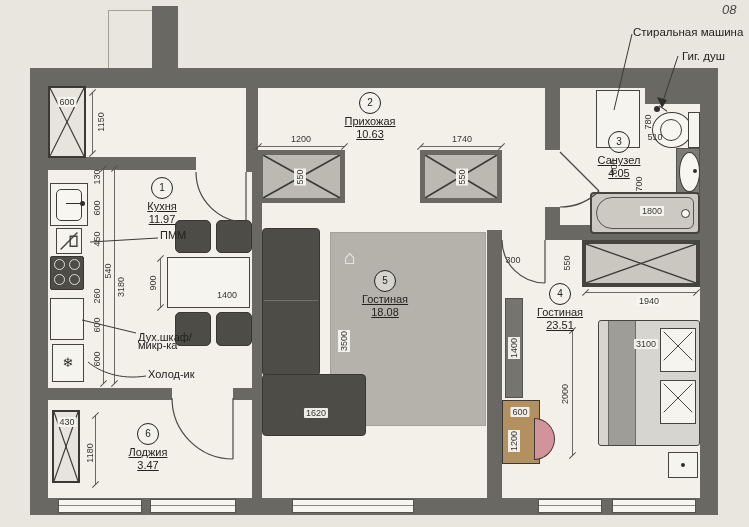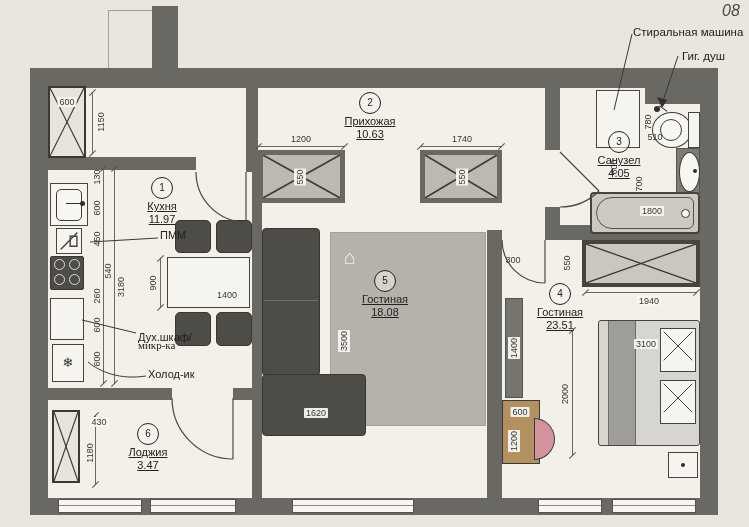--- a/index.html
+++ b/index.html
@@ -28,21 +28,21 @@
   .stamp .nm{font-size:11px;text-decoration:underline;}
   .stamp .ar{font-size:11px;text-decoration:underline;margin-top:1px;}
   .furn{position:absolute;background:#f6f4ef;border:1.5px solid #45443f;box-sizing:border-box;}
   .darkf{position:absolute;background:#4e4c47;border:1px solid #383733;border-radius:5px;box-sizing:border-box;}
   .xbox{position:absolute;box-sizing:border-box;}
   .xbox svg{width:100%;height:100%;display:block;}
   .callout{position:absolute;font-size:11.5px;color:#23221f;z-index:40;white-space:nowrap;}
   .klabel{position:absolute;font-size:11px;color:#23221f;z-index:36;white-space:nowrap;}
   .watermark{position:absolute;font-size:54px;font-weight:bold;letter-spacing:3px;color:rgba(253,252,249,.68);z-index:50;pointer-events:none;}
   .wm-house{position:absolute;font-size:20px;color:rgba(253,252,249,.8);z-index:50;}
-  .corner-note{position:absolute;font-size:16px;font-style:italic;color:#4a4944;}
+  .corner-note{position:absolute;font-size:13px;font-style:italic;color:#4a4944;}
   svg.overlay{position:absolute;left:0;top:0;width:749px;height:527px;z-index:25;pointer-events:none;}
   .burners{position:absolute;display:grid;grid-template-columns:1fr 1fr;gap:2px;padding:3px;box-sizing:border-box;}
   .burners i{width:9px;height:9px;border:1.5px solid #dedcd6;border-radius:50%;justify-self:center;}
   .oval{position:absolute;background:#f8f6f1;border:1.3px solid #3c3b37;border-radius:50%;}
   .dot{position:absolute;background:#2f2e2a;border-radius:50%;}
 </style>
 </head>
 <body>
 
 <div class="stage">
@@ -114,21 +114,21 @@
   <div class="furn" style="left:52px;top:344px;width:32px;height:38px;font-size:13px;text-align:center;line-height:36px;color:#2f2e2a;"><span>❄</span></div>
 
   <div class="darkf" style="left:175px;top:220px;width:36px;height:33px;"></div>
   <div class="darkf" style="left:216px;top:220px;width:36px;height:33px;"></div>
   <div class="furn" style="left:167px;top:257px;width:83px;height:51px;"></div>
   <div class="darkf" style="left:175px;top:312px;width:36px;height:34px;"></div>
   <div class="darkf" style="left:216px;top:312px;width:36px;height:34px;"></div>
 
   <div class="klabel" style="left:160px;top:229px;">ПММ</div>
   <div class="klabel" style="left:138px;top:331px;">Дух.шкаф/</div>
-  <div class="klabel" style="left:138px;top:339px;font-family:Liberation Serif, serif;">микр-ка</div>
+  <div class="klabel" style="left:138px;top:339px;">микр-ка</div>
   <div class="klabel" style="left:148px;top:368px;">Холод-ик</div>
 
   <div class="xbox" style="left:52px;top:410px;width:28px;height:73px;border:2px solid #3a3934;background:#e7e4dd;">
     <svg viewBox="0 0 100 100" preserveAspectRatio="none">
         <line x1="0" y1="0" x2="100" y2="100" stroke="#3a3934" stroke-width="1.2" vector-effect="non-scaling-stroke"></line>
         <line x1="0" y1="100" x2="100" y2="0" stroke="#3a3934" stroke-width="1.2" vector-effect="non-scaling-stroke"></line>
       </svg>
   </div>
 
   <div class="abs" style="left:330px;top:232px;width:154px;height:192px;background:#b4b2ab;border:1px solid #a3a19a;"></div>
@@ -267,18 +267,18 @@
   <div class="dim" style="left:513px;top:260px;">300</div>
   <div class="dim v" style="left:567px;top:263px;">550</div>
   <div class="dim chip" style="left:649px;top:301px;">1940</div>
   <div class="dim v" style="left:565px;top:394px;">2000</div>
   <div class="dim chip" style="left:646px;top:344px;">3100</div>
   <div class="dim v chipv" style="left:514px;top:348px;">1400</div>
   <div class="dim chip" style="left:520px;top:412px;">600</div>
   <div class="dim v chipv" style="left:514px;top:441px;">1200</div>
   <div class="dim v chipv" style="left:344px;top:341px;">3500</div>
   <div class="dim chip" style="left:316px;top:413px;">1620</div>
-  <div class="dim chip" style="left:67px;top:422px;margin-left:32px;">430</div>
+  <div class="dim chip" style="left:67px;top:422px;">430</div>
   <div class="dim v" style="left:90px;top:453px;">1180</div>
 
   <div class="wm-house" style="left:344px;top:246px;">⌂</div>
 
 </div>
 
 </body></html>

